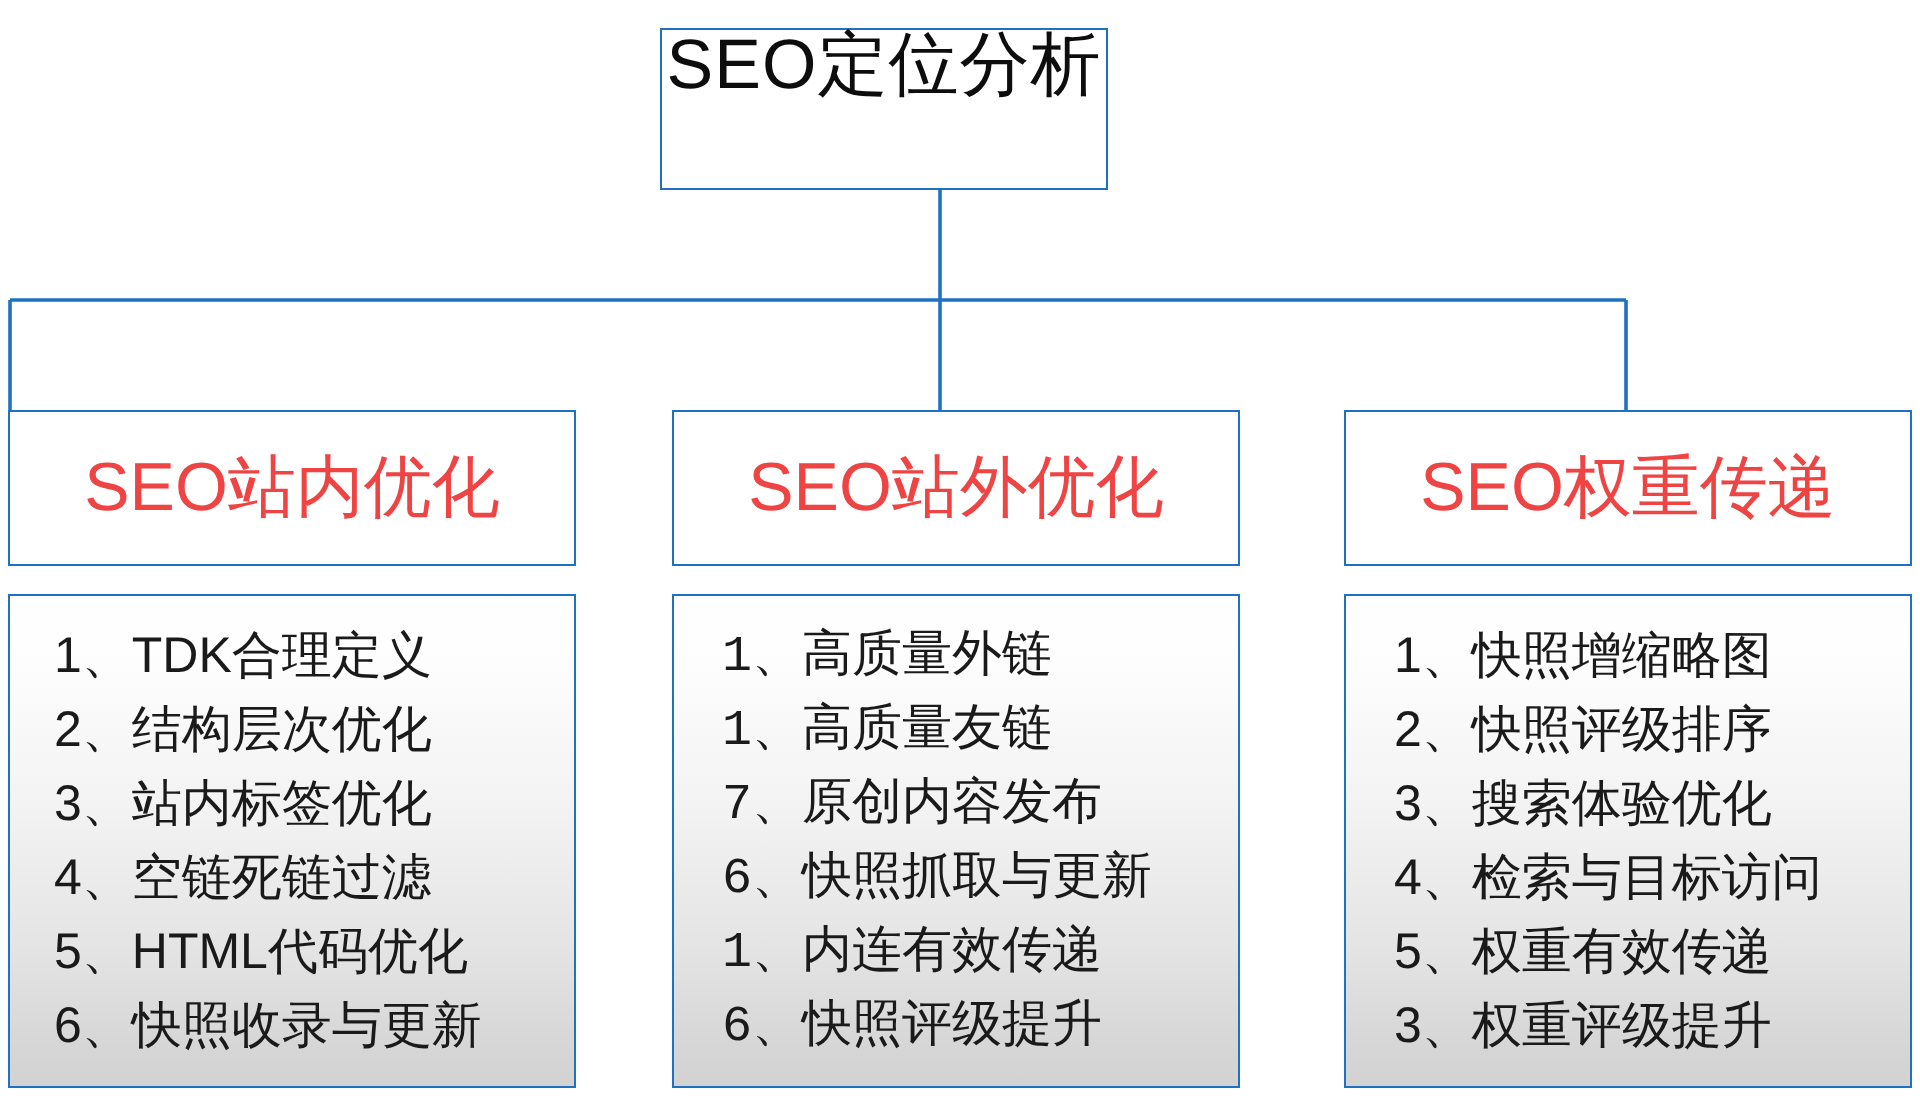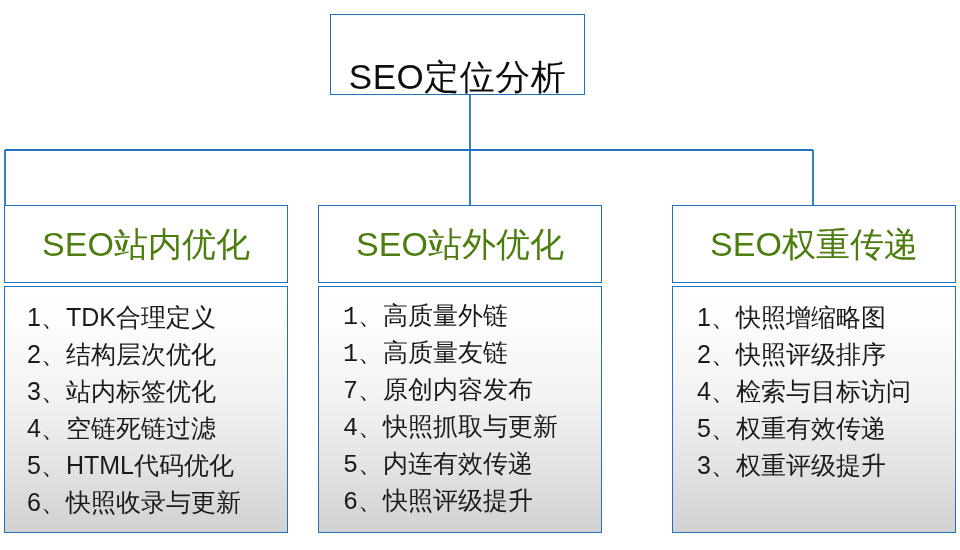--- a/index.html
+++ b/index.html
@@ -28,71 +28,71 @@
     width: 960px;
     height: 550px;
     pointer-events: none;
   }
 
   
   .root-node {
     position: absolute;
     left: 330px;
     top: 14px;
-    width: 255px;
+    width: 224px;
     height: 81px;
     box-sizing: border-box;
     border: 1.6px solid #1f72c0;
     background: #ffffff;
     display: flex;
-    align-items: flex-end;
+    align-items: flex-start;
     justify-content: center;
   }
   .root-node .root-title {
     font-size: 35px;
     color: #0d0d0d;
     font-weight: 400;
     letter-spacing: 0.5px;
     line-height: 1;
     white-space: nowrap;
   }
 
   
   .column {
     position: absolute;
     top: 205px;
     width: 284px;
   }
   .column.col-0 { left: 4px; }
-  .column.col-1 { left: 318px; }
+  .column.col-1 { left: 336px; }
   .column.col-2 { left: 672px; border-radius: 31px; }
 
   .col-header {
     box-sizing: border-box;
     width: 100%;
     height: 78px;
     border: 1.6px solid #1f72c0;
     background: #ffffff;
     display: flex;
     align-items: center;
     justify-content: center;
   }
   .col-header .col-header-text {
     font-size: 34px;
-    color: #4d7c0f;
+    color: #ef4444;
     font-weight: 400;
     line-height: 1;
     white-space: nowrap;
   }
 
   .col-body {
     box-sizing: border-box;
     width: 100%;
     height: 247px;
-    margin-top: 3px;
+    margin-top: 14px;
     border: 1.6px solid #1f72c0;
     background: linear-gradient(to bottom, #ffffff 0%, #fdfdfd 14%, #f2f2f2 45%, #e4e4e4 72%, #d6d6d6 92%, #d2d2d2 100%);
     padding: 12px 0 0 0;
     display: flex;
     flex-direction: column;
     align-items: flex-start;
   }
 
   .col-body .item {
     font-size: 25px;
@@ -142,32 +142,33 @@
   </div>
 
   <div class="column col-1">
     <div class="col-header">
       <span class="col-header-text">SEO站外优化</span>
     </div>
     <div class="col-body">
       <div class="item">1、高质量外链</div>
       <div class="item">1、高质量友链</div>
       <div class="item">7、原创内容发布</div>
-      <div class="item">4、快照抓取与更新</div>
-      <div class="item">5、内连有效传递</div>
+      <div class="item">6、快照抓取与更新</div>
+      <div class="item">1、内连有效传递</div>
       <div class="item">6、快照评级提升</div>
     </div>
   </div>
 
   <div class="column col-2">
     <div class="col-header">
       <span class="col-header-text">SEO权重传递</span>
     </div>
     <div class="col-body">
       <div class="item">1、快照增缩略图</div>
       <div class="item">2、快照评级排序</div>
+      <div class="item">3、搜索体验优化</div>
       <div class="item">4、检索与目标访问</div>
       <div class="item">5、权重有效传递</div>
       <div class="item">3、权重评级提升</div>
     </div>
   </div>
 
 </div>
 
 </body></html>

